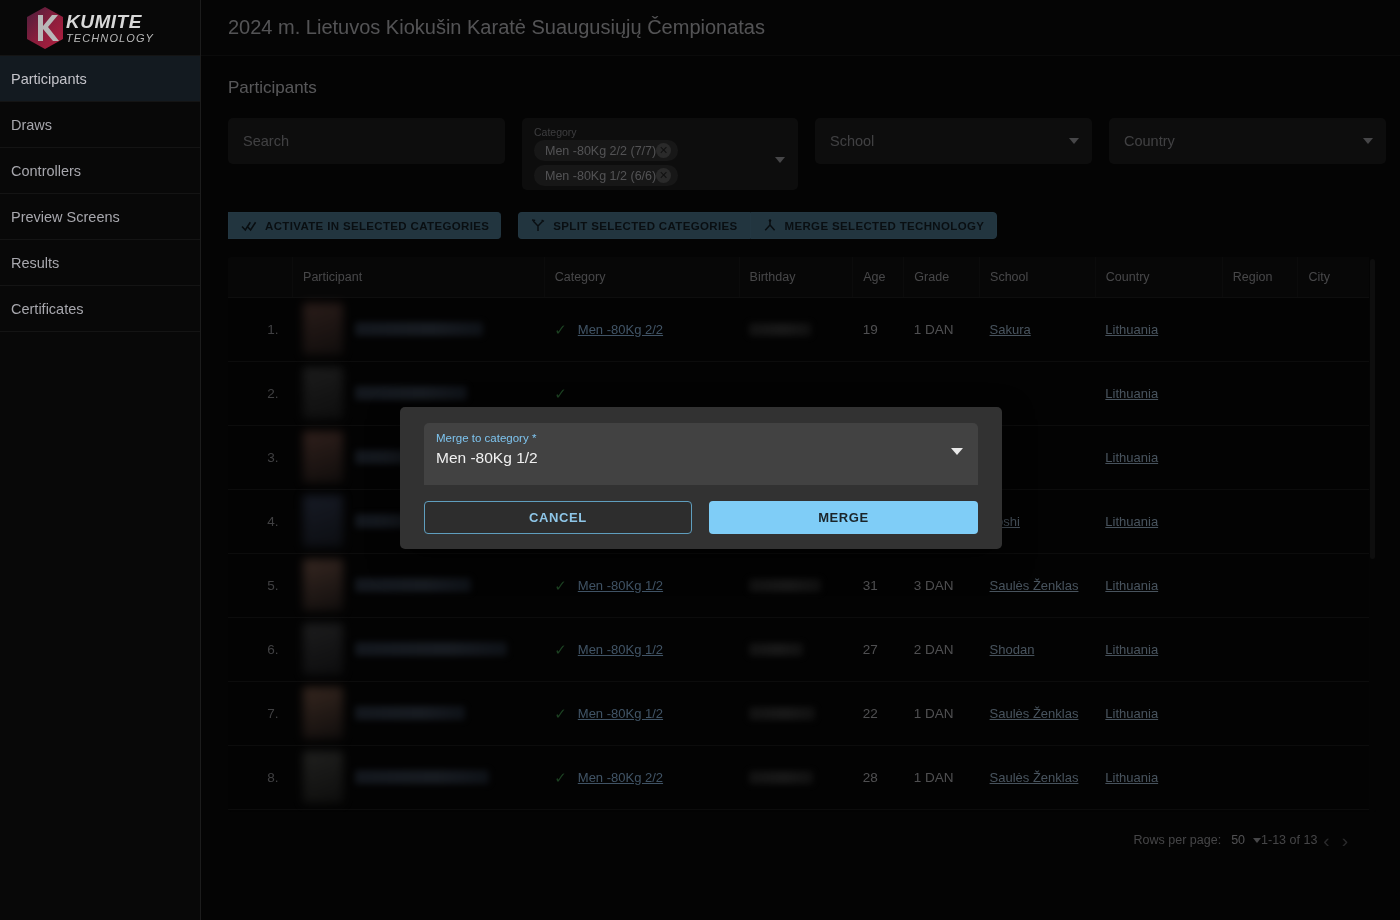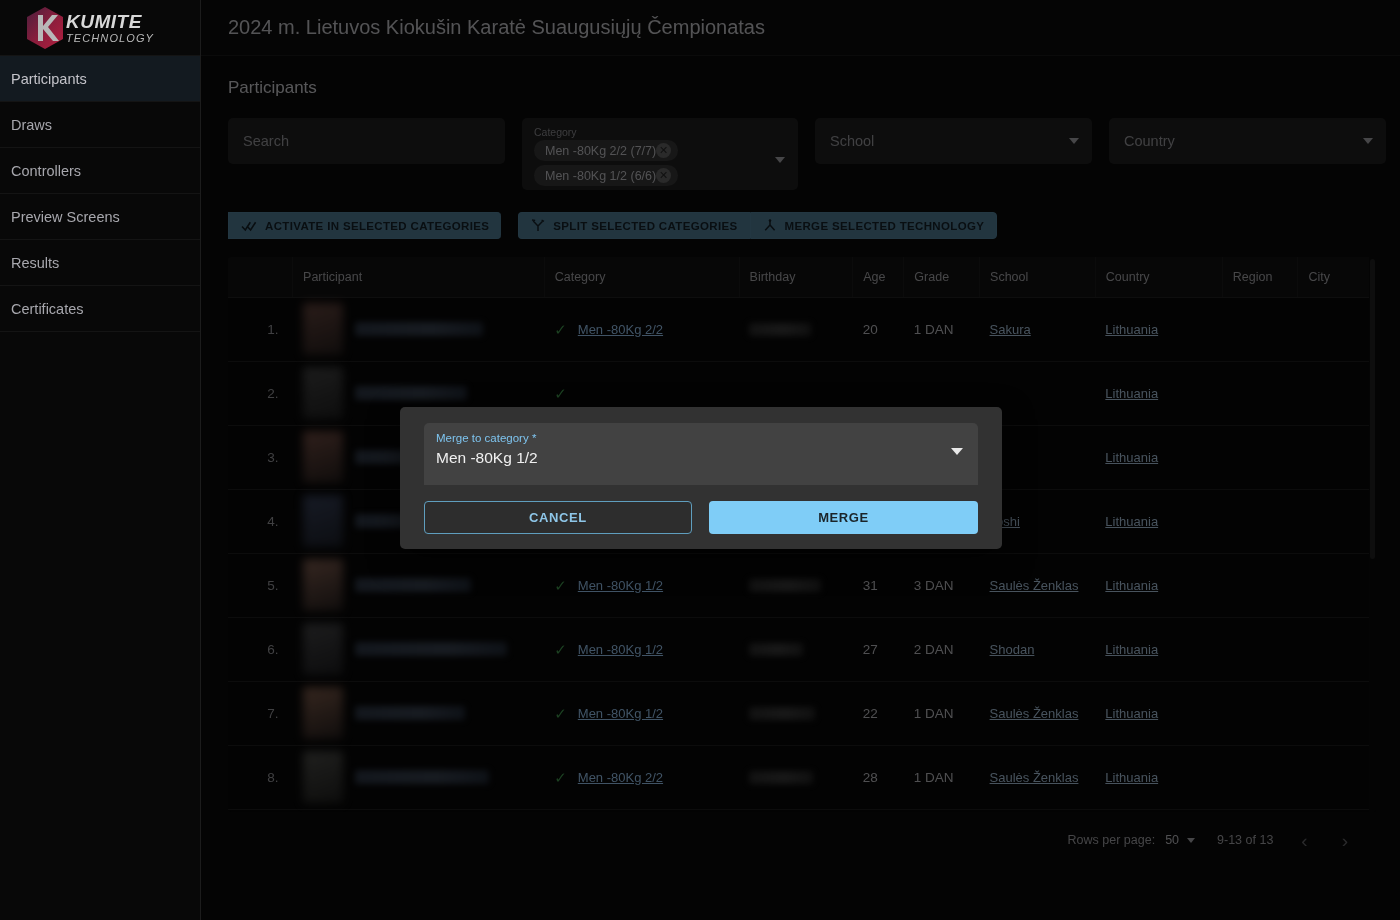--- a/index.html
+++ b/index.html
@@ -178,21 +178,21 @@
   }
   .tbl-thumb {
     position: absolute; right: 1px; top: 2px; width: 5px; height: 300px;
     background: #1f1f1f; border-radius: 3px;
   }
 
   
   .pager {
     width: 1148px; height: 56px;
     display: flex; align-items: center; justify-content: flex-end;
-    gap: 22px; padding-right: 22px;
+    padding-right: 22px;
     font-size: 12.5px; color: #9a9a9e;
     background: #0a0a0a;
   }
   .rpp { display: flex; align-items: center; gap: 10px; }
   .rpp-val { display: flex; align-items: center; gap: 8px; color: #b2b2b6; cursor: pointer; }
   .mini-caret {
     width: 0; height: 0; border-left: 4.5px solid transparent;
     border-right: 4.5px solid transparent; border-top: 5.5px solid #9b9b9f;
   }
   .pg-arrow {
@@ -380,21 +380,21 @@
               </td>
               <td class="c-cat">
                 <div class="cat-cell">
                   <span class="check">✓</span>
                   <span class="lnk">Men -80Kg 2/2</span>
                 </div>
               </td>
               <td class="c-bday">
                   <div class="redacted bday"></div>
                 </td>
-              <td class="c-age">20</td>
+              <td class="c-age">19</td>
               <td class="c-grade">1 DAN</td>
               <td class="c-school"><span class="lnk plain">Sakura</span></td>
               <td class="c-country"><span class="lnk plain">Lithuania</span></td>
               <td class="c-region"></td>
               <td class="c-city"></td>
             </tr>
 
             <tr>
               <td class="c-idx">2.</td>
               <td class="c-part">
@@ -588,21 +588,21 @@
       </div>
 
       <div class="pager">
         <div class="rpp">
           <span>Rows per page:</span>
           <span class="rpp-val">
             <span>50</span>
             <span class="mini-caret"></span>
           </span>
         </div>
-        <span>9-13 of 13</span>
+        <span>1-13 of 13</span>
         <span class="pg-arrow">‹</span>
         <span class="pg-arrow">›</span>
       </div>
     </div>
 
     <div class="scrim"></div>
     <div class="modal">
       <div class="m-field">
         <div class="m-label">Merge to category *</div>
         <div class="m-value">Men -80Kg 1/2</div>

